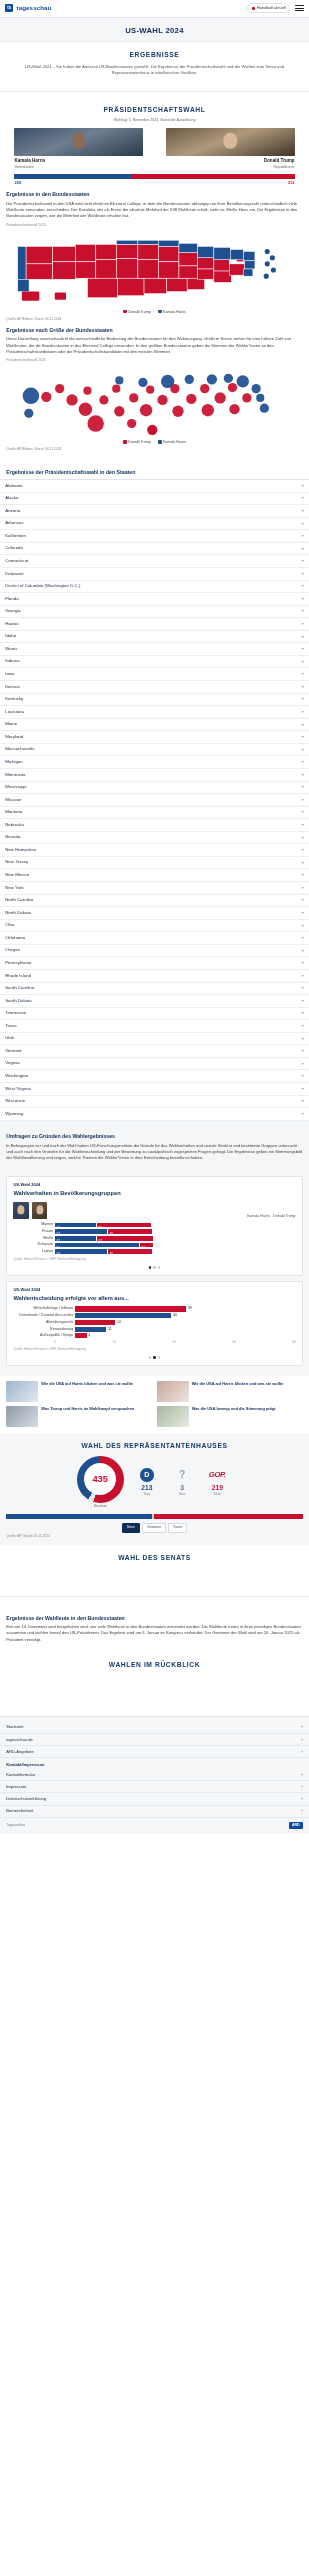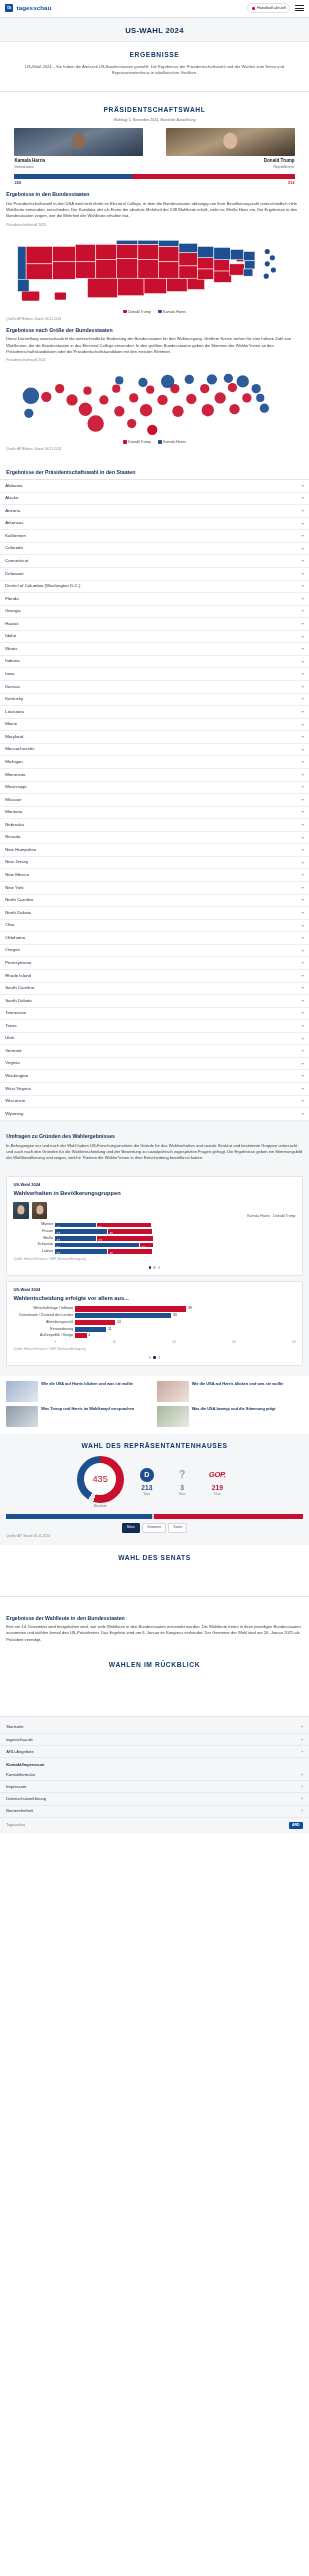--- a/index.html
+++ b/index.html
@@ -153,21 +153,21 @@
 
   
   .house-wrap { padding:6.2px; text-align:center; }
   .donut-row { display:flex; align-items:center; justify-content:center; gap:8.2px; margin-top:5.2px; }
   .donut {
     width:47px;height:47px;border-radius:50%;
     background: conic-gradient(#c8102e 0deg 198deg, #e7eaec 198deg 212deg, #1d4f91 212deg 360deg);
     display:flex;align-items:center;justify-content:center; position:relative;
   }
   .donut::after{content:"";position:absolute;width:32px;height:32px;border-radius:50%;background:#fff;}
-  .donut-num { position:relative; z-index:2; font-size:9.3px; font-weight:normal; color:#c8102e; }
+  .donut-num { position:relative; z-index:2; font-size:9.3px; font-weight:bold; color:#c8102e; }
   .donut-cap { font-size:3.3px; color:#777; margin-top:1.5px; }
   .tallies { display:flex; gap:5.2px; align-items:flex-end; }
   .tally { text-align:center; width:30px; }
   .tally .logo { height:13.4px; display:flex;align-items:center;justify-content:center;font-weight:bold; }
   .logo-d { background:#1d4f91;color:#fff;border-radius:50%;width:13.4px;height:13.4px;margin:0 auto;font-size:7.2px;line-height:13.4px; }
   .logo-q { color:#9aa3ad; font-size:10.3px; }
   .logo-g { color:#c8102e; font-size:7.7px; letter-spacing:-0.3px; font-style:italic; }
   .tally .n { font-size:6.7px; font-weight:bold; margin-top:1px; }
   .n-d { color:#1d4f91; } .n-o { color:#6b7280; } .n-r { color:#c8102e; }
   .tally .sub { font-size:3.1px; color:#888; }

